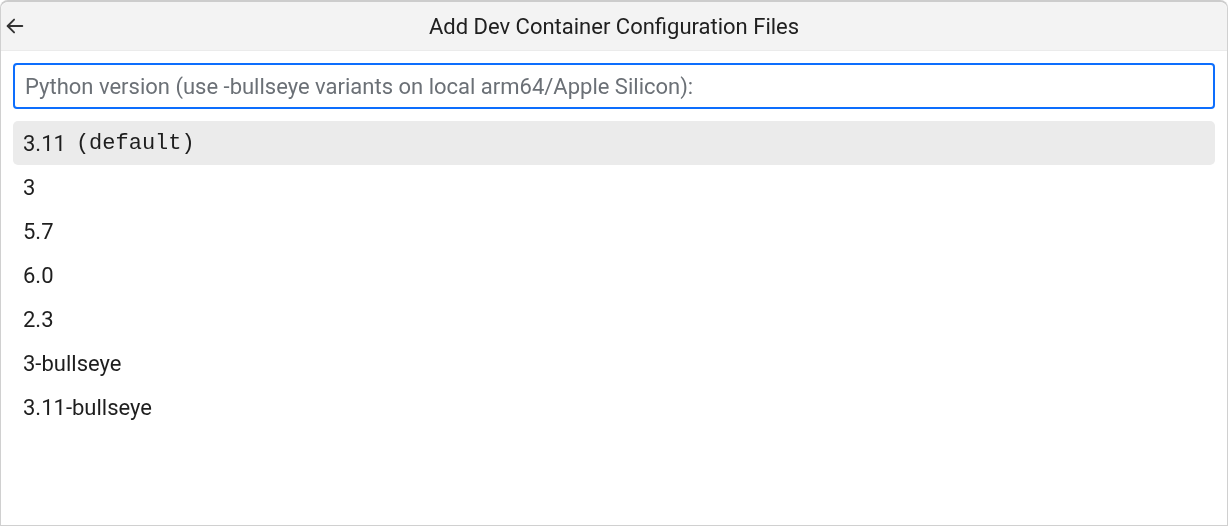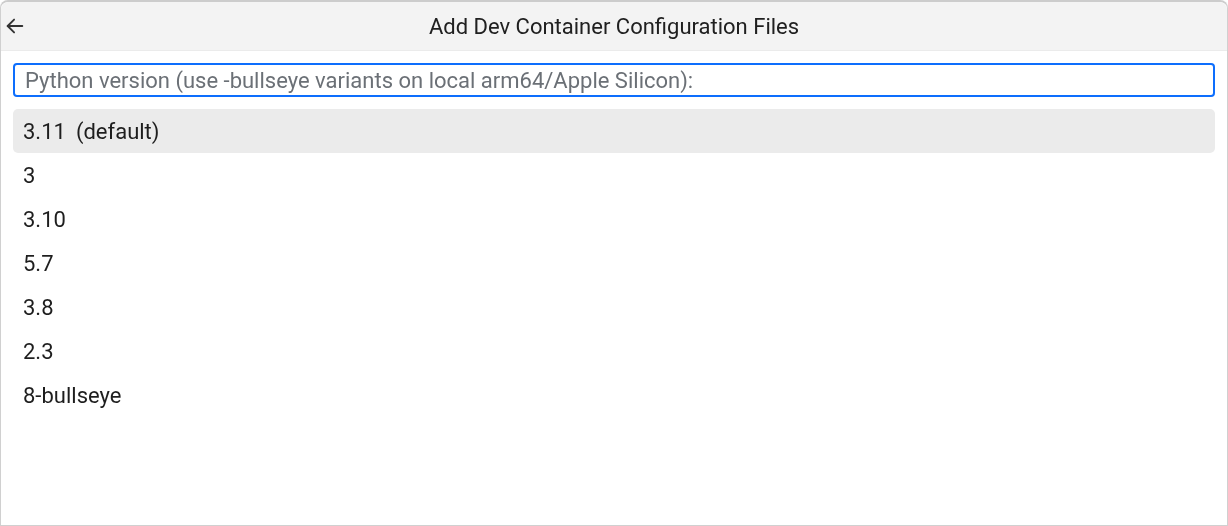--- a/index.html
+++ b/index.html
@@ -63,21 +63,21 @@
       color: #202020;
       padding-right: 28px;
     }
 
     .input-area {
       padding: 12px;
     }
 
     .quick-pick-input {
       width: 100%;
-      height: 34px;
+      height: 46px;
       border: 2px solid #0d6efd;
       border-radius: 4px;
       background: #fff;
       font-size: 22px;
       color: #333;
       padding: 0 10px;
       outline: none;
       font-family: inherit;
     }
 
@@ -105,20 +105,21 @@
       background: #ebebeb;
     }
 
     .option-label {
       white-space: nowrap;
     }
 
     .option-suffix {
       margin-left: 10px;
       white-space: nowrap;
+      font-family: Liberation Mono, monospace;
     }
   </style>
 </head>
 <body>
 
 <div class="quick-pick-container">
 
   <div class="quick-pick-header">
     <div class="back-button">
       <svg viewBox="0 0 24 24" fill="none" stroke="currentColor" stroke-width="2" stroke-linecap="round" stroke-linejoin="round">
@@ -135,29 +136,29 @@
 
   <div class="options-list" id="options-list">
       <div class="option-item selected">
         <span class="option-label">3.11</span>
         <span class="option-suffix">(default)</span>
       </div>
       <div class="option-item">
         <span class="option-label">3</span>
       </div>
       <div class="option-item">
-        <span class="option-label">3.10</span>
-      </div>
-      <div class="option-item">
         <span class="option-label">5.7</span>
       </div>
       <div class="option-item">
-        <span class="option-label">3.8</span>
+        <span class="option-label">6.0</span>
       </div>
       <div class="option-item">
         <span class="option-label">2.3</span>
       </div>
       <div class="option-item">
-        <span class="option-label">8-bullseye</span>
+        <span class="option-label">3-bullseye</span>
+      </div>
+      <div class="option-item">
+        <span class="option-label">3.11-bullseye</span>
       </div>
     </div>
 
 </div>
 
 </body></html>

